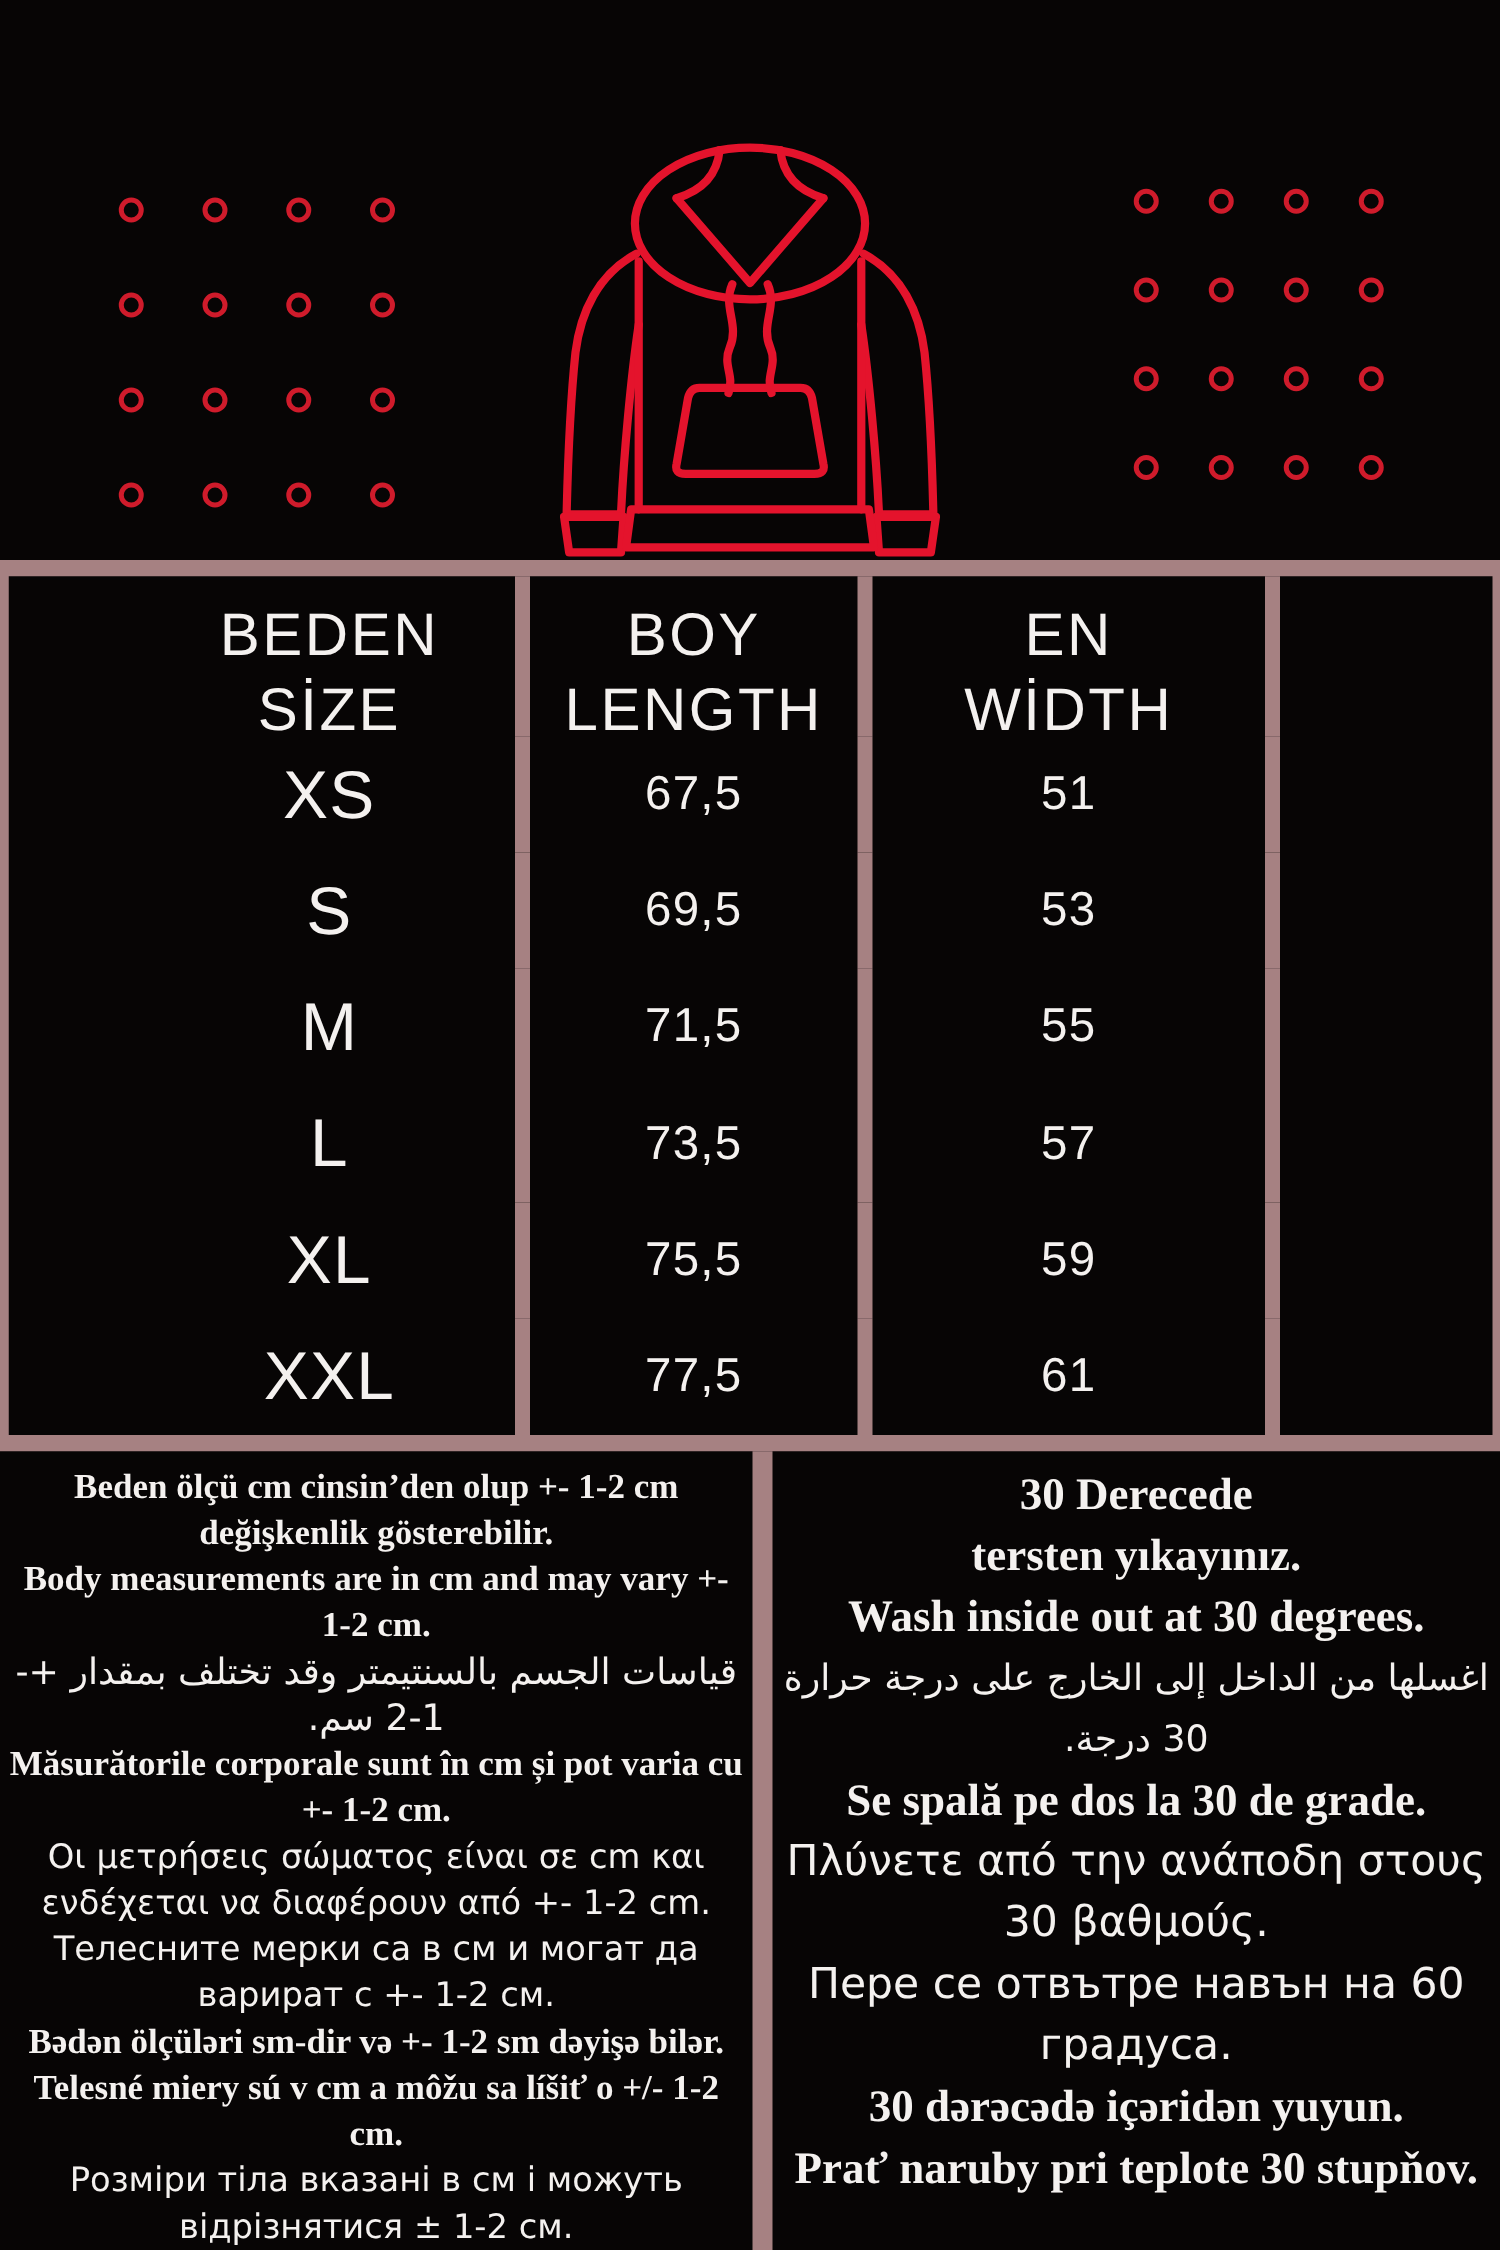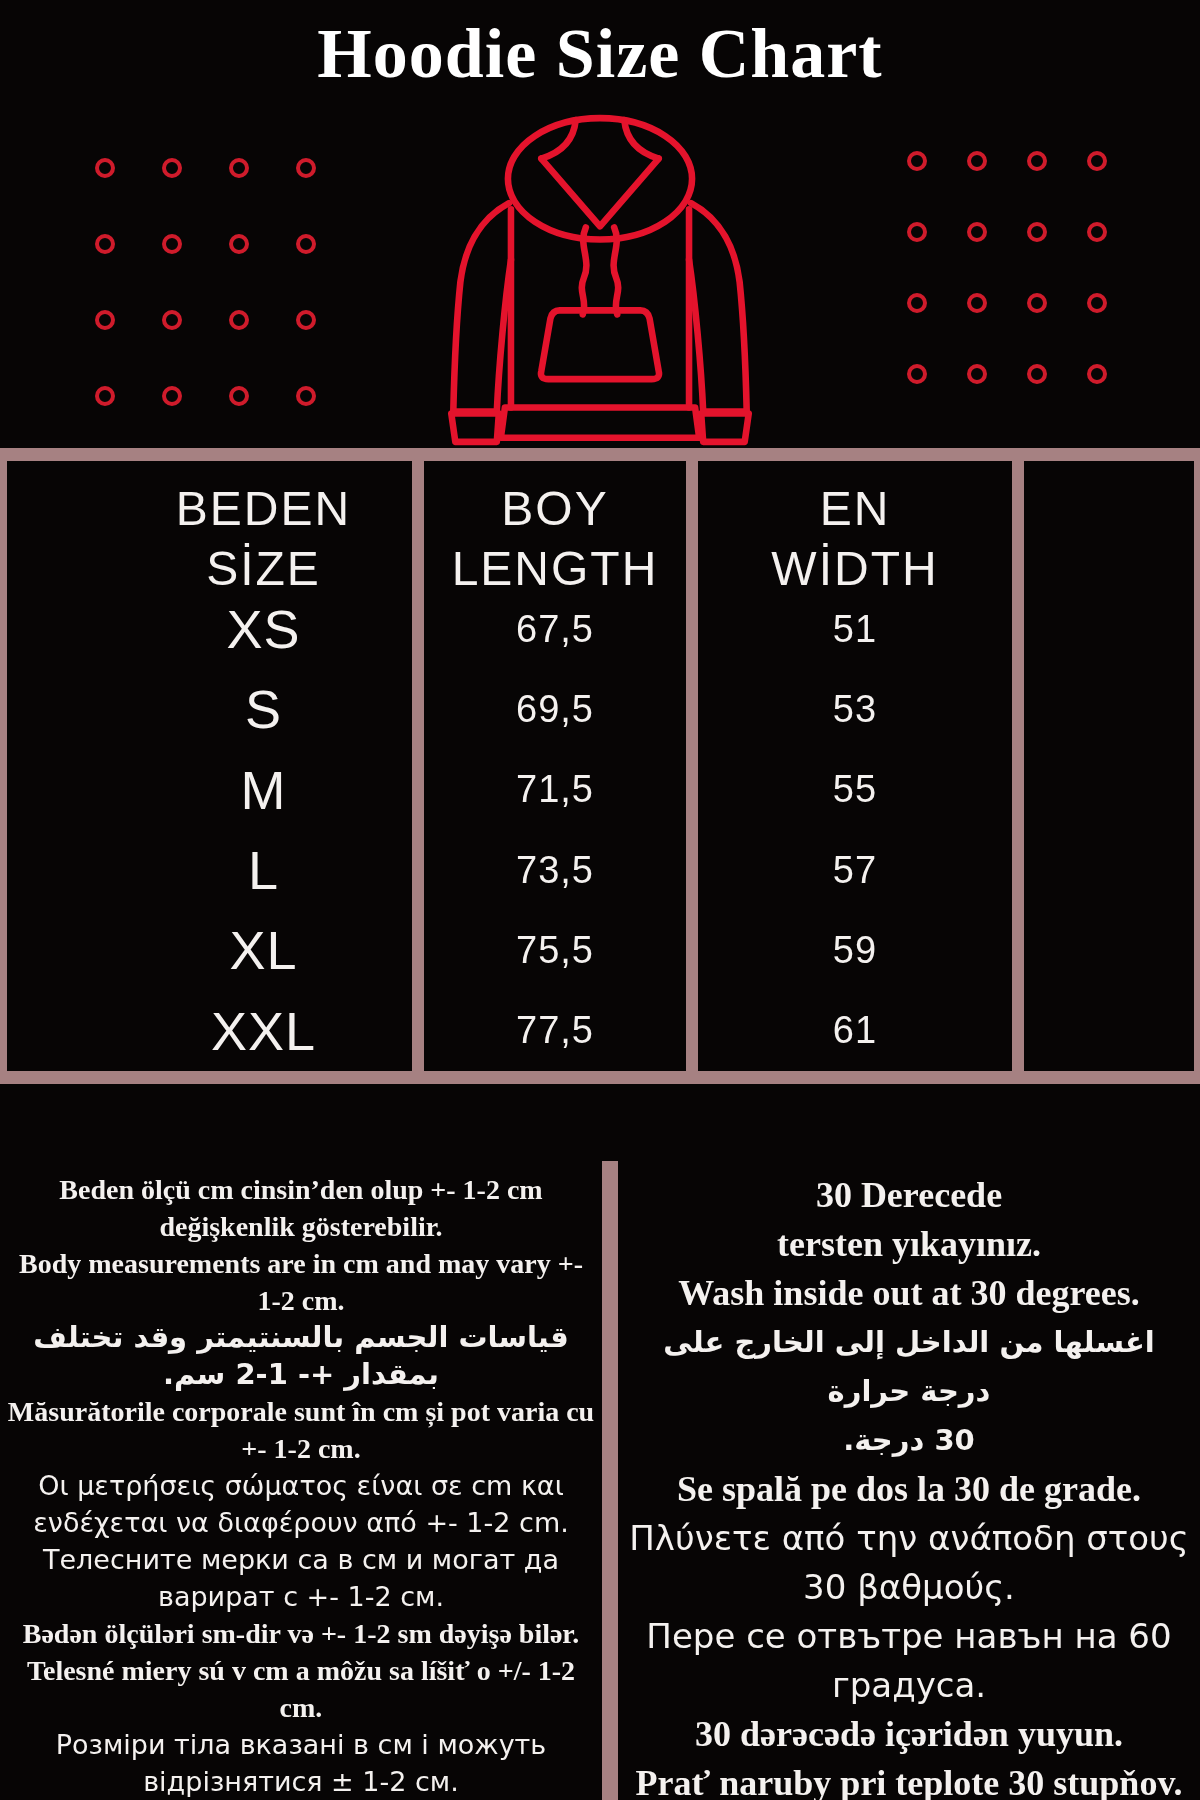--- a/index.html
+++ b/index.html
@@ -19,21 +19,21 @@
   .dots{position:absolute;display:grid;grid-template-columns:repeat(4,20px);}
   .dots-left{left:95px;top:158px;column-gap:47px;row-gap:56px;}
   .dots-right{left:907px;top:151px;column-gap:40px;row-gap:51px;}
   .dot{width:20px;height:20px;box-sizing:border-box;border:4px solid var(--dot-red);
        border-radius:50%;}
 
   
   .hoodie{position:absolute;left:448px;top:108px;width:304px;height:344px;color:var(--red-accent);}
 
   
-  .size-table{position:absolute;left:0;top:448px;width:1200px;height:636px;box-sizing:border-box;
+  .size-table{position:absolute;left:0;top:448px;width:1200px;height:713px;box-sizing:border-box;
        border-top:13px solid var(--border);border-bottom:13px solid var(--border);
        border-left:7px solid var(--border);border-right:6px solid var(--border);
        display:grid;grid-template-columns:417px 274px 326px 1fr;
        grid-template-rows:128px repeat(6,1fr);}
   .cell{display:flex;align-items:center;justify-content:center;color:var(--text);
         font-size:54px;letter-spacing:1px;}
   .c1,.c2,.c3{border-right:12px solid var(--border);}
   .c1{padding-left:108px;}
   .cell.head{flex-direction:column;line-height:1.26;font-size:48px;letter-spacing:2px;
         justify-content:flex-start;padding-top:18px;}
@@ -48,30 +48,29 @@
   .notes-right{left:618px;width:582px;padding:10px 6px 0;}
   .note-line{margin:0;font-family:"Liberation Serif","DejaVu Serif",serif;font-weight:bold;}
   .notes-left .note-line{font-size:28px;line-height:37px;}
   .notes-right .note-line{font-size:36px;line-height:49px;}
   .note-line[data-lang="el"],.note-line[data-lang="bg"],.note-line[data-lang="uk"]{
         font-family:"DejaVu Sans","Liberation Sans",sans-serif;font-weight:normal;}
   .notes-left .note-line[data-lang="el"],.notes-left .note-line[data-lang="bg"],
   .notes-left .note-line[data-lang="uk"]{font-size:27px;}
   .notes-right .note-line[data-lang="el"],.notes-right .note-line[data-lang="bg"],
   .notes-right .note-line[data-lang="uk"]{font-size:34px;}
-  .note-line[data-lang="ar"]{direction:rtl;font-family:"DejaVu Sans",sans-serif;font-weight:bold;}
+  .note-line[data-lang="ar"]{direction:rtl;font-family:"DejaVu Sans",sans-serif;font-weight:normal;}
   .notes-left .note-line[data-lang="ar"]{font-size:29px;}
   .notes-right .note-line[data-lang="ar"]{font-size:29px;}
 </style>
 </head>
 <body>
 
 <div class="page">
 
-  <h1 class="title">Hoodie Size Chart</h1>
 
   <div class="dots dots-left">
       <span class="dot"></span>
       <span class="dot"></span>
       <span class="dot"></span>
       <span class="dot"></span>
       <span class="dot"></span>
       <span class="dot"></span>
       <span class="dot"></span>
       <span class="dot"></span>

